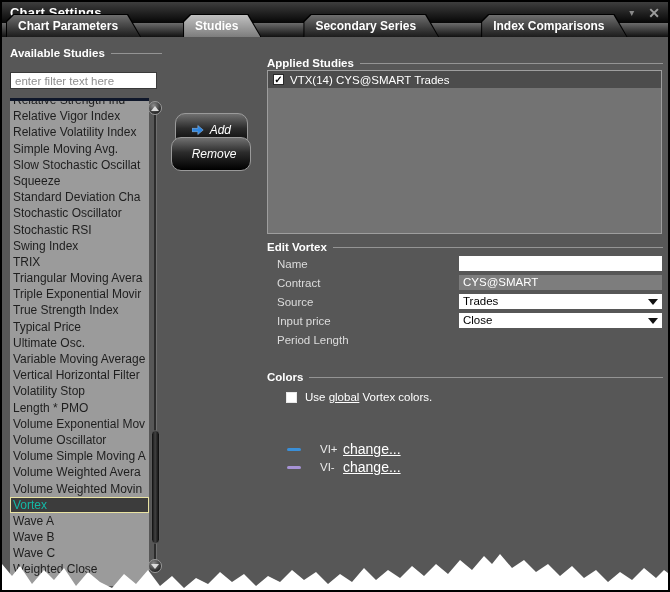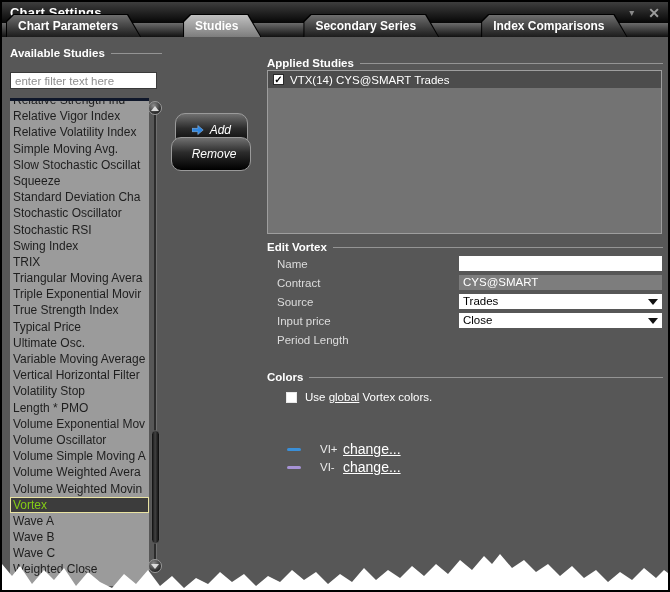--- a/index.html
+++ b/index.html
@@ -65,21 +65,21 @@
   .list {
     position:absolute; left:8px; top:96px; width:139px; height:488px;
     background:#9b9b9b; overflow:hidden; border-top:3px solid #0f172a;
   }
   .list-item {
     height:16.2px; line-height:16.2px; font-size:12px; color:#1e1e1e;
     padding-left:3px; white-space:nowrap; overflow:hidden; cursor:default;
   }
   .list-item:first-child { margin-top:-9px; }
   .list-item.selected {
-    background:#3c3c3c; color:#84cc16;
+    background:#3c3c3c; color:#14b8a6;
     outline:1px solid #e9e3a2; outline-offset:-1px;
   }
 
   
   .sb-track {
     position:absolute; left:152px; top:105px; width:3px; height:458px;
     background:#2c2c2c; border-right:1px solid #6f6f6f;
   }
   .sb-btn {
     position:absolute; left:146px; width:14px; height:14px; border-radius:50%;

